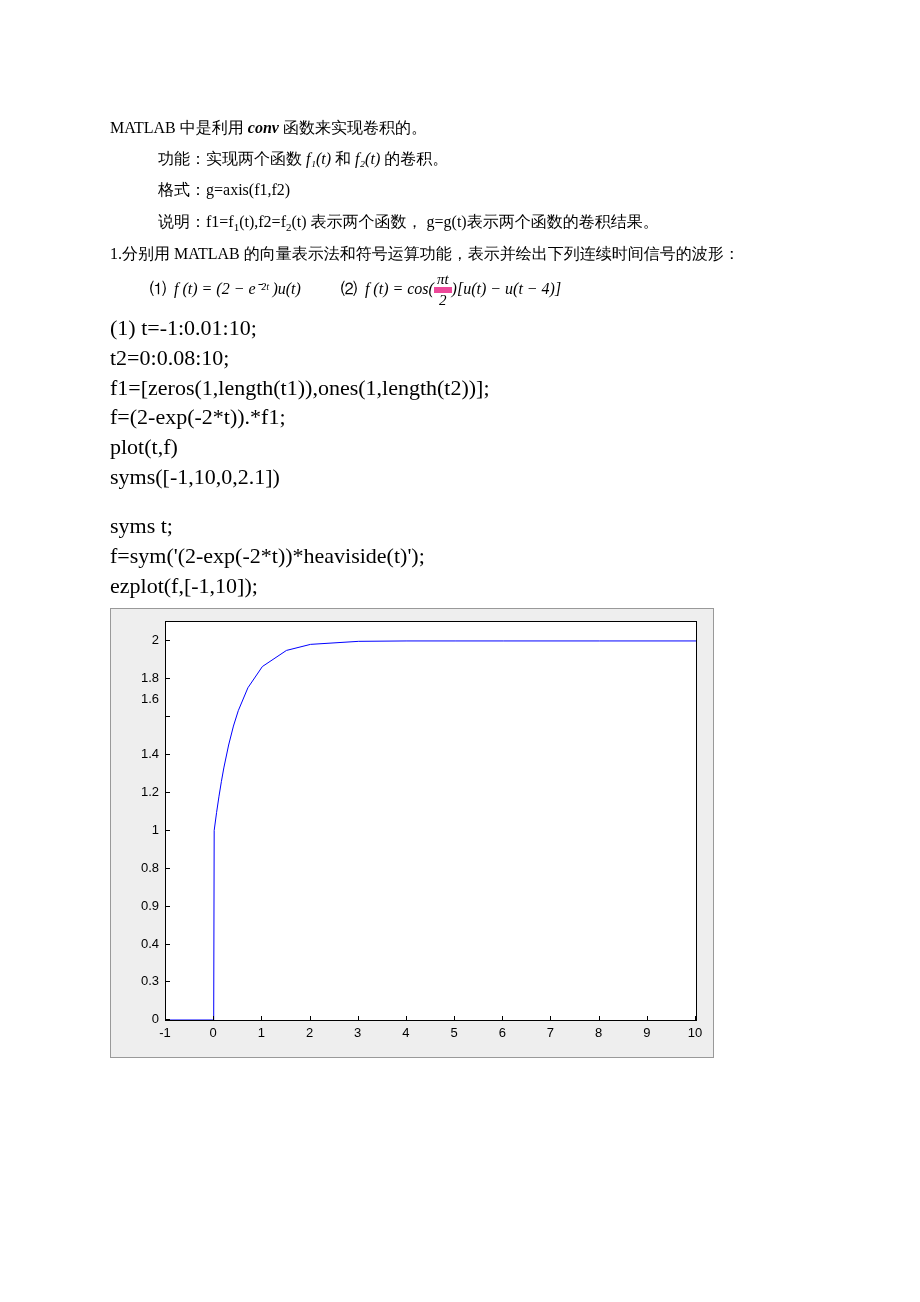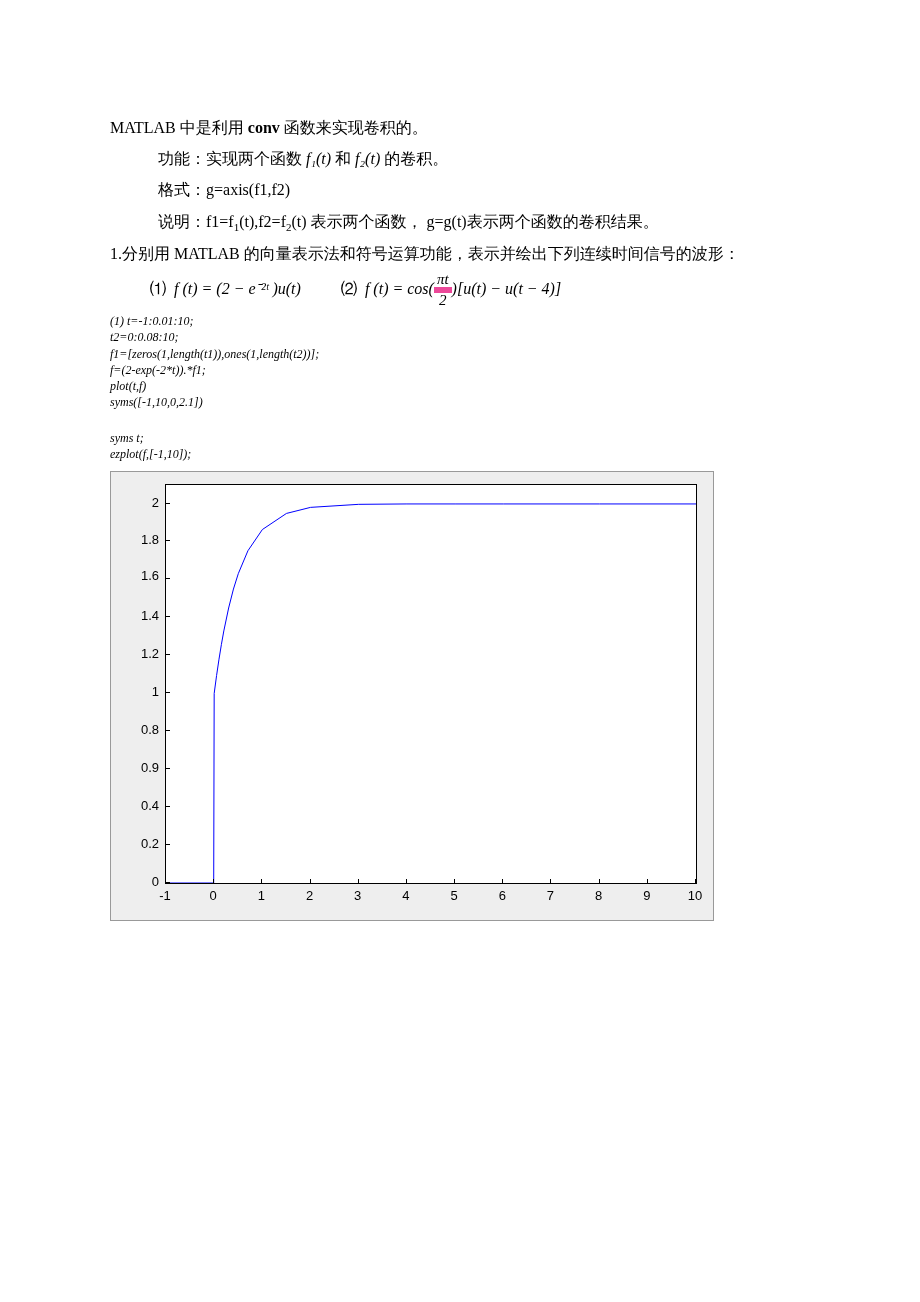--- a/index.html
+++ b/index.html
@@ -14,38 +14,37 @@
   .page {
     padding: 110px 110px 60px 110px;
   }
   .para {
     margin: 4px 0;
     line-height: 1.7;
   }
   .indent {
     padding-left: 48px;
   }
-  .bold { font-weight: bold; }
+  .bold { font-weight: bold; font-style: italic; }
   .section-title {
     font-weight: bold;
     font-size: 18px;
     margin-top: 50px;
     margin-bottom: 10px;
   }
   .formula-row {
     padding-left: 40px;
     line-height: 1.9;
   }
   .italic { font-style: italic; font-family: "Times New Roman", serif; }
   .code-lines {
     font-family: "Times New Roman", serif;
-    font-size: 12px;
+    font-size: 22px;
     line-height: 1.35;
     margin-top: 4px;
-    font-style: italic;
   }
   .code-line { display: block; }
   .spacer { height: 16px; }
   .chart-wrap {
     background: #eeeeee;
     width: 604px;
     height: 450px;
     margin: 8px 0 0 0;
     position: relative;
     border: 1px solid #999;
@@ -148,46 +147,47 @@
     <span class="code-line">f1=[zeros(1,length(t1)),ones(1,length(t2))];</span>
     <span class="code-line">f=(2-exp(-2*t)).*f1;</span>
     <span class="code-line">plot(t,f)</span>
     <span class="code-line">syms([-1,10,0,2.1])</span>
   </div>
 
   <div class="spacer"></div>
 
   <div class="code-lines">
     <span class="code-line">syms t;</span>
+    <span class="code-line">f=sym('(2-exp(-2*t))*heaviside(t)');</span>
     <span class="code-line">ezplot(f,[-1,10]);</span>
   </div>
 
   <div class="chart-wrap">
     <div class="plot-area">
       <svg class="curve" viewBox="0 0 530 398" preserveAspectRatio="none">
           <path d="M0.00 398.00 L47.70 398.00 L48.18 208.48 L50.59 190.47 L53.00 174.17 L55.41 159.39 L57.82 145.93 L62.64 123.00 L67.45 104.05 L72.27 88.70 L81.91 65.76 L96.36 44.54 L120.45 28.43 L144.55 22.36 L192.73 19.33 L240.91 18.95 L289.09 18.95 L337.27 18.95 L433.64 18.95 L530.00 18.95 " stroke="#0000ff" stroke-width="1" fill="none"></path>
         </svg>
     </div>
   <div class="ytick" style="top: 402px;">0</div>
       <div class="ytick-mark" style="top: 410px;"></div>
-      <div class="ytick" style="top: 364.095px;">0.2</div>
+      <div class="ytick" style="top: 364.095px;">0.3</div>
       <div class="ytick-mark" style="top: 372.095px;"></div>
       <div class="ytick" style="top: 326.19px;">0.4</div>
       <div class="ytick-mark" style="top: 334.19px;"></div>
       <div class="ytick" style="top: 288.286px;">0.9</div>
       <div class="ytick-mark" style="top: 296.286px;"></div>
       <div class="ytick" style="top: 250.381px;">0.8</div>
       <div class="ytick-mark" style="top: 258.381px;"></div>
       <div class="ytick" style="top: 212.476px;">1</div>
       <div class="ytick-mark" style="top: 220.476px;"></div>
       <div class="ytick" style="top: 174.571px;">1.2</div>
       <div class="ytick-mark" style="top: 182.571px;"></div>
       <div class="ytick" style="top: 136.667px;">1.4</div>
       <div class="ytick-mark" style="top: 144.667px;"></div>
-      <div class="ytick" style="top: 96px;">1.6</div>
+      <div class="ytick" style="top: 82px;">1.6</div>
       <div class="ytick-mark" style="top: 106.762px;"></div>
       <div class="ytick" style="top: 60.8571px;">1.8</div>
       <div class="ytick-mark" style="top: 68.8571px;"></div>
       <div class="ytick" style="top: 22.9524px;">2</div>
       <div class="ytick-mark" style="top: 30.9524px;"></div>
       <div class="xtick" style="left: 54px;">-1</div>
       <div class="xtick-mark" style="left: 54px;"></div>
       <div class="xtick" style="left: 102.182px;">0</div>
       <div class="xtick-mark" style="left: 102.182px;"></div>
       <div class="xtick" style="left: 150.364px;">1</div>

